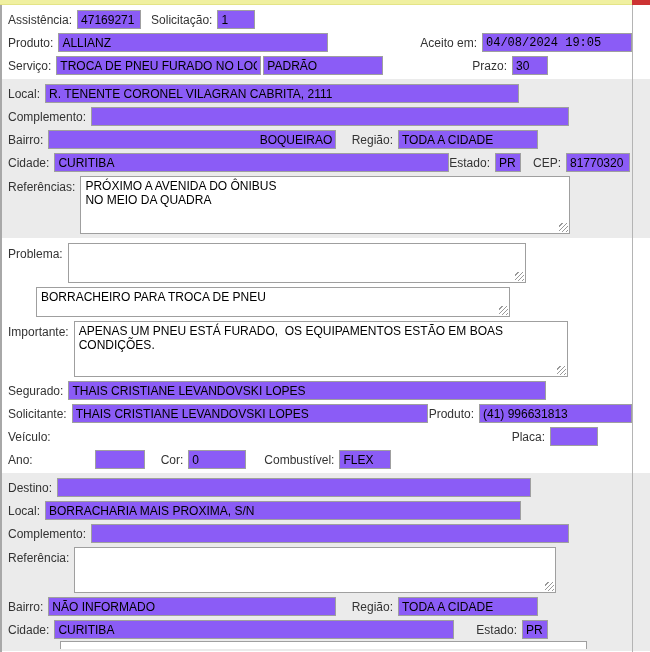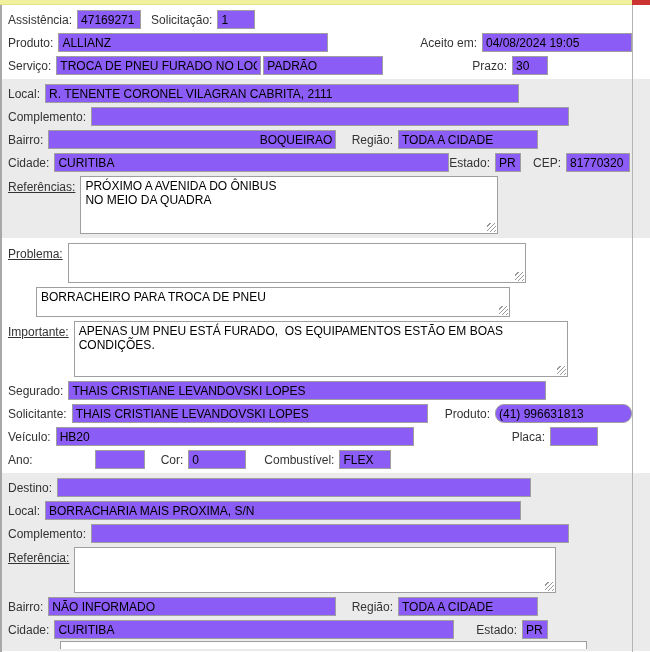--- a/index.html
+++ b/index.html
@@ -15,21 +15,21 @@
   .left-border { position: absolute; left: 0; top: 5px; bottom: 0; width: 2px; background: #a8a8a8; }
   .right-border { position: absolute; left: 632px; top: 5px; bottom: 0; width: 1px; background: #b4b4b4; }
 
   .section { width: 650px; padding: 3px 0 2px 0; }
   .sec-white { background: #ffffff; }
   .sec-gray { background: #ebebeb; }
 
   .row { display: flex; align-items: center; padding: 2px 0 2px 8px; min-height: 23px; }
   .row.top { align-items: flex-start; }
   .lbl { color: #333333; white-space: nowrap; margin-right: 5px; line-height: 18px; }
-  .row.top .lbl { margin-top: 2px; text-decoration: underline; }
+  .row.top .lbl { margin-top: 2px; }
 
   input.inp {
     height: 19px; border: 1px solid #9f9f9f; background: #8b5cf6; color: #000000;
     font-family: "Liberation Sans", "DejaVu Sans", sans-serif; font-size: 12px;
     padding: 1px 3px; outline: none;
   }
   .taw { position: relative; display: inline-block; }
   textarea.ta {
     border: 1px solid #9f9f9f; background: #ffffff; color: #000000;
     font-family: "Liberation Sans", "DejaVu Sans", sans-serif; font-size: 12px;
@@ -62,21 +62,21 @@
     <span class="lbl">Assistência:</span>
     <input class="inp" style="width: 64px;" value="47169271">
     <span class="lbl" style="margin-left:10px">Solicitação:</span>
     <input class="inp" style="width: 38px;" value="1">
   </div>
   <div class="row">
     <span class="lbl">Produto:</span>
     <input class="inp red-text" style="width: 270px;" value="ALLIANZ">
     <span class="rgroup" style="margin-right:18px">
       <span class="lbl">Aceito em:</span>
-      <input class="inp" style="width: 150px;" value="04/08/2024 19:05">
+      <input class="inp" style="width: 150px; font-family: Liberation Mono, monospace;" value="04/08/2024 19:05">
     </span>
   </div>
   <div class="row">
     <span class="lbl">Serviço:</span>
     <input class="inp" style="width: 205px;" value="TROCA DE PNEU FURADO NO LOCAL">
     <input class="inp" style="width: 120px; margin-left: 2px;" value="PADRÃO">
     <span class="rgroup" style="margin-right:102px">
       <span class="lbl">Prazo:</span>
       <input class="inp" style="width: 36px;" value="30">
     </span>
@@ -106,21 +106,21 @@
     <span class="rgroup" style="margin-right:20px">
       <span class="lbl">Estado:</span>
       <input class="inp" style="width: 26px;" value="PR">
       <span class="lbl" style="margin-left:12px">CEP:</span>
       <input class="inp" style="width: 64px;" value="81770320">
     </span>
   </div>
   <div class="row top">
     <span class="lbl">Referências:</span>
     <span class="taw">
-      <textarea class="ta" style="width: 418px; height: 58px;">PRÓXIMO A AVENIDA DO ÔNIBUS
+      <textarea class="ta" style="width: 490px; height: 58px;">PRÓXIMO A AVENIDA DO ÔNIBUS
 NO MEIO DA QUADRA</textarea>
       <span class="handle"></span>
     </span>
   </div>
 </div>
 
 <div class="section sec-white">
   <div class="row top">
     <span class="lbl">Problema:</span>
     <span class="taw">
@@ -143,26 +143,25 @@
   </div>
   <div class="row">
     <span class="lbl">Segurado:</span>
     <input class="inp" style="width: 478px;" value="THAIS CRISTIANE LEVANDOVSKI LOPES">
   </div>
   <div class="row">
     <span class="lbl">Solicitante:</span>
     <input class="inp" style="width: 356px;" value="THAIS CRISTIANE LEVANDOVSKI LOPES">
     <span class="rgroup" style="margin-right:18px">
       <span class="lbl">Produto:</span>
-      <input class="inp" style="width: 137px; border-radius: 9px;" value="(41) 996631813">
+      <input class="inp" style="width: 153px;" value="(41) 996631813">
     </span>
   </div>
   <div class="row">
     <span class="lbl">Veículo:</span>
-    <input class="inp" style="width: 358px;" value="HB20">
     <span class="rgroup" style="margin-right:52px">
       <span class="lbl">Placa:</span>
       <input class="inp" style="width: 48px;" value="">
     </span>
   </div>
   <div class="row">
     <span class="lbl">Ano:</span>
     <input class="inp" style="width: 50px; margin-left: 57px;" value="">
     <span class="lbl" style="margin-left:16px">Cor:</span>
     <input class="inp" style="width: 58px;" value="0">

